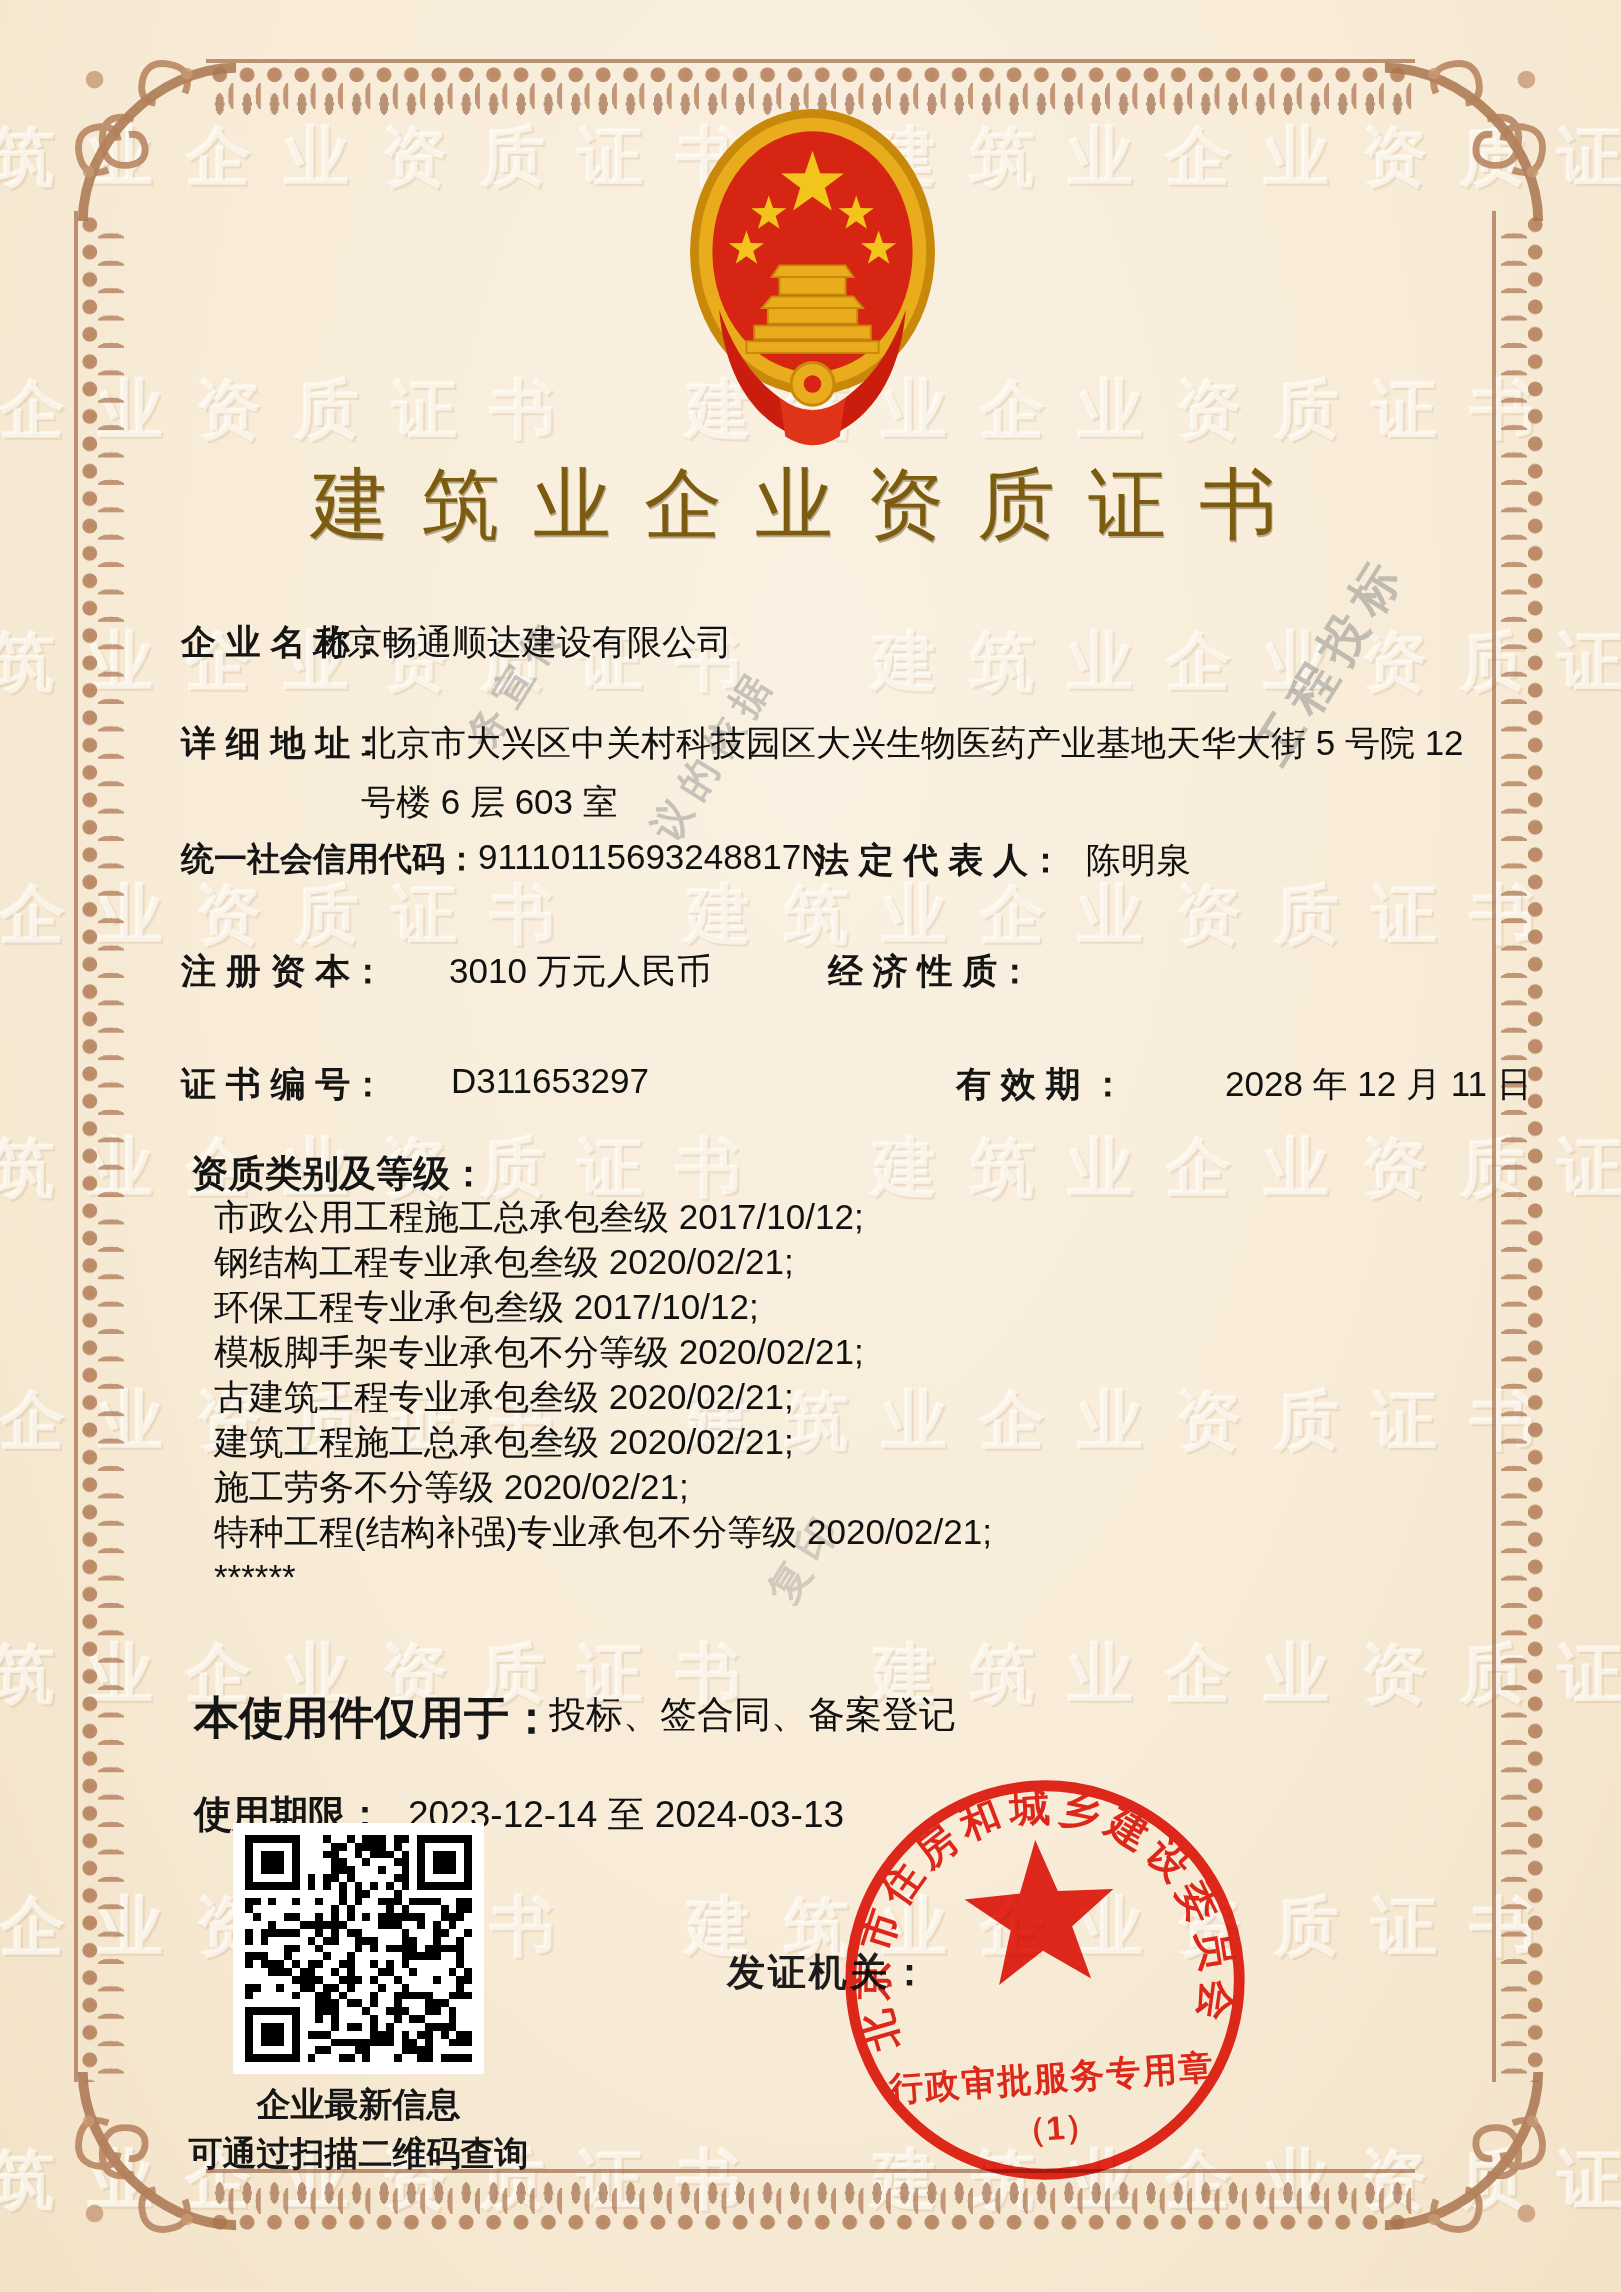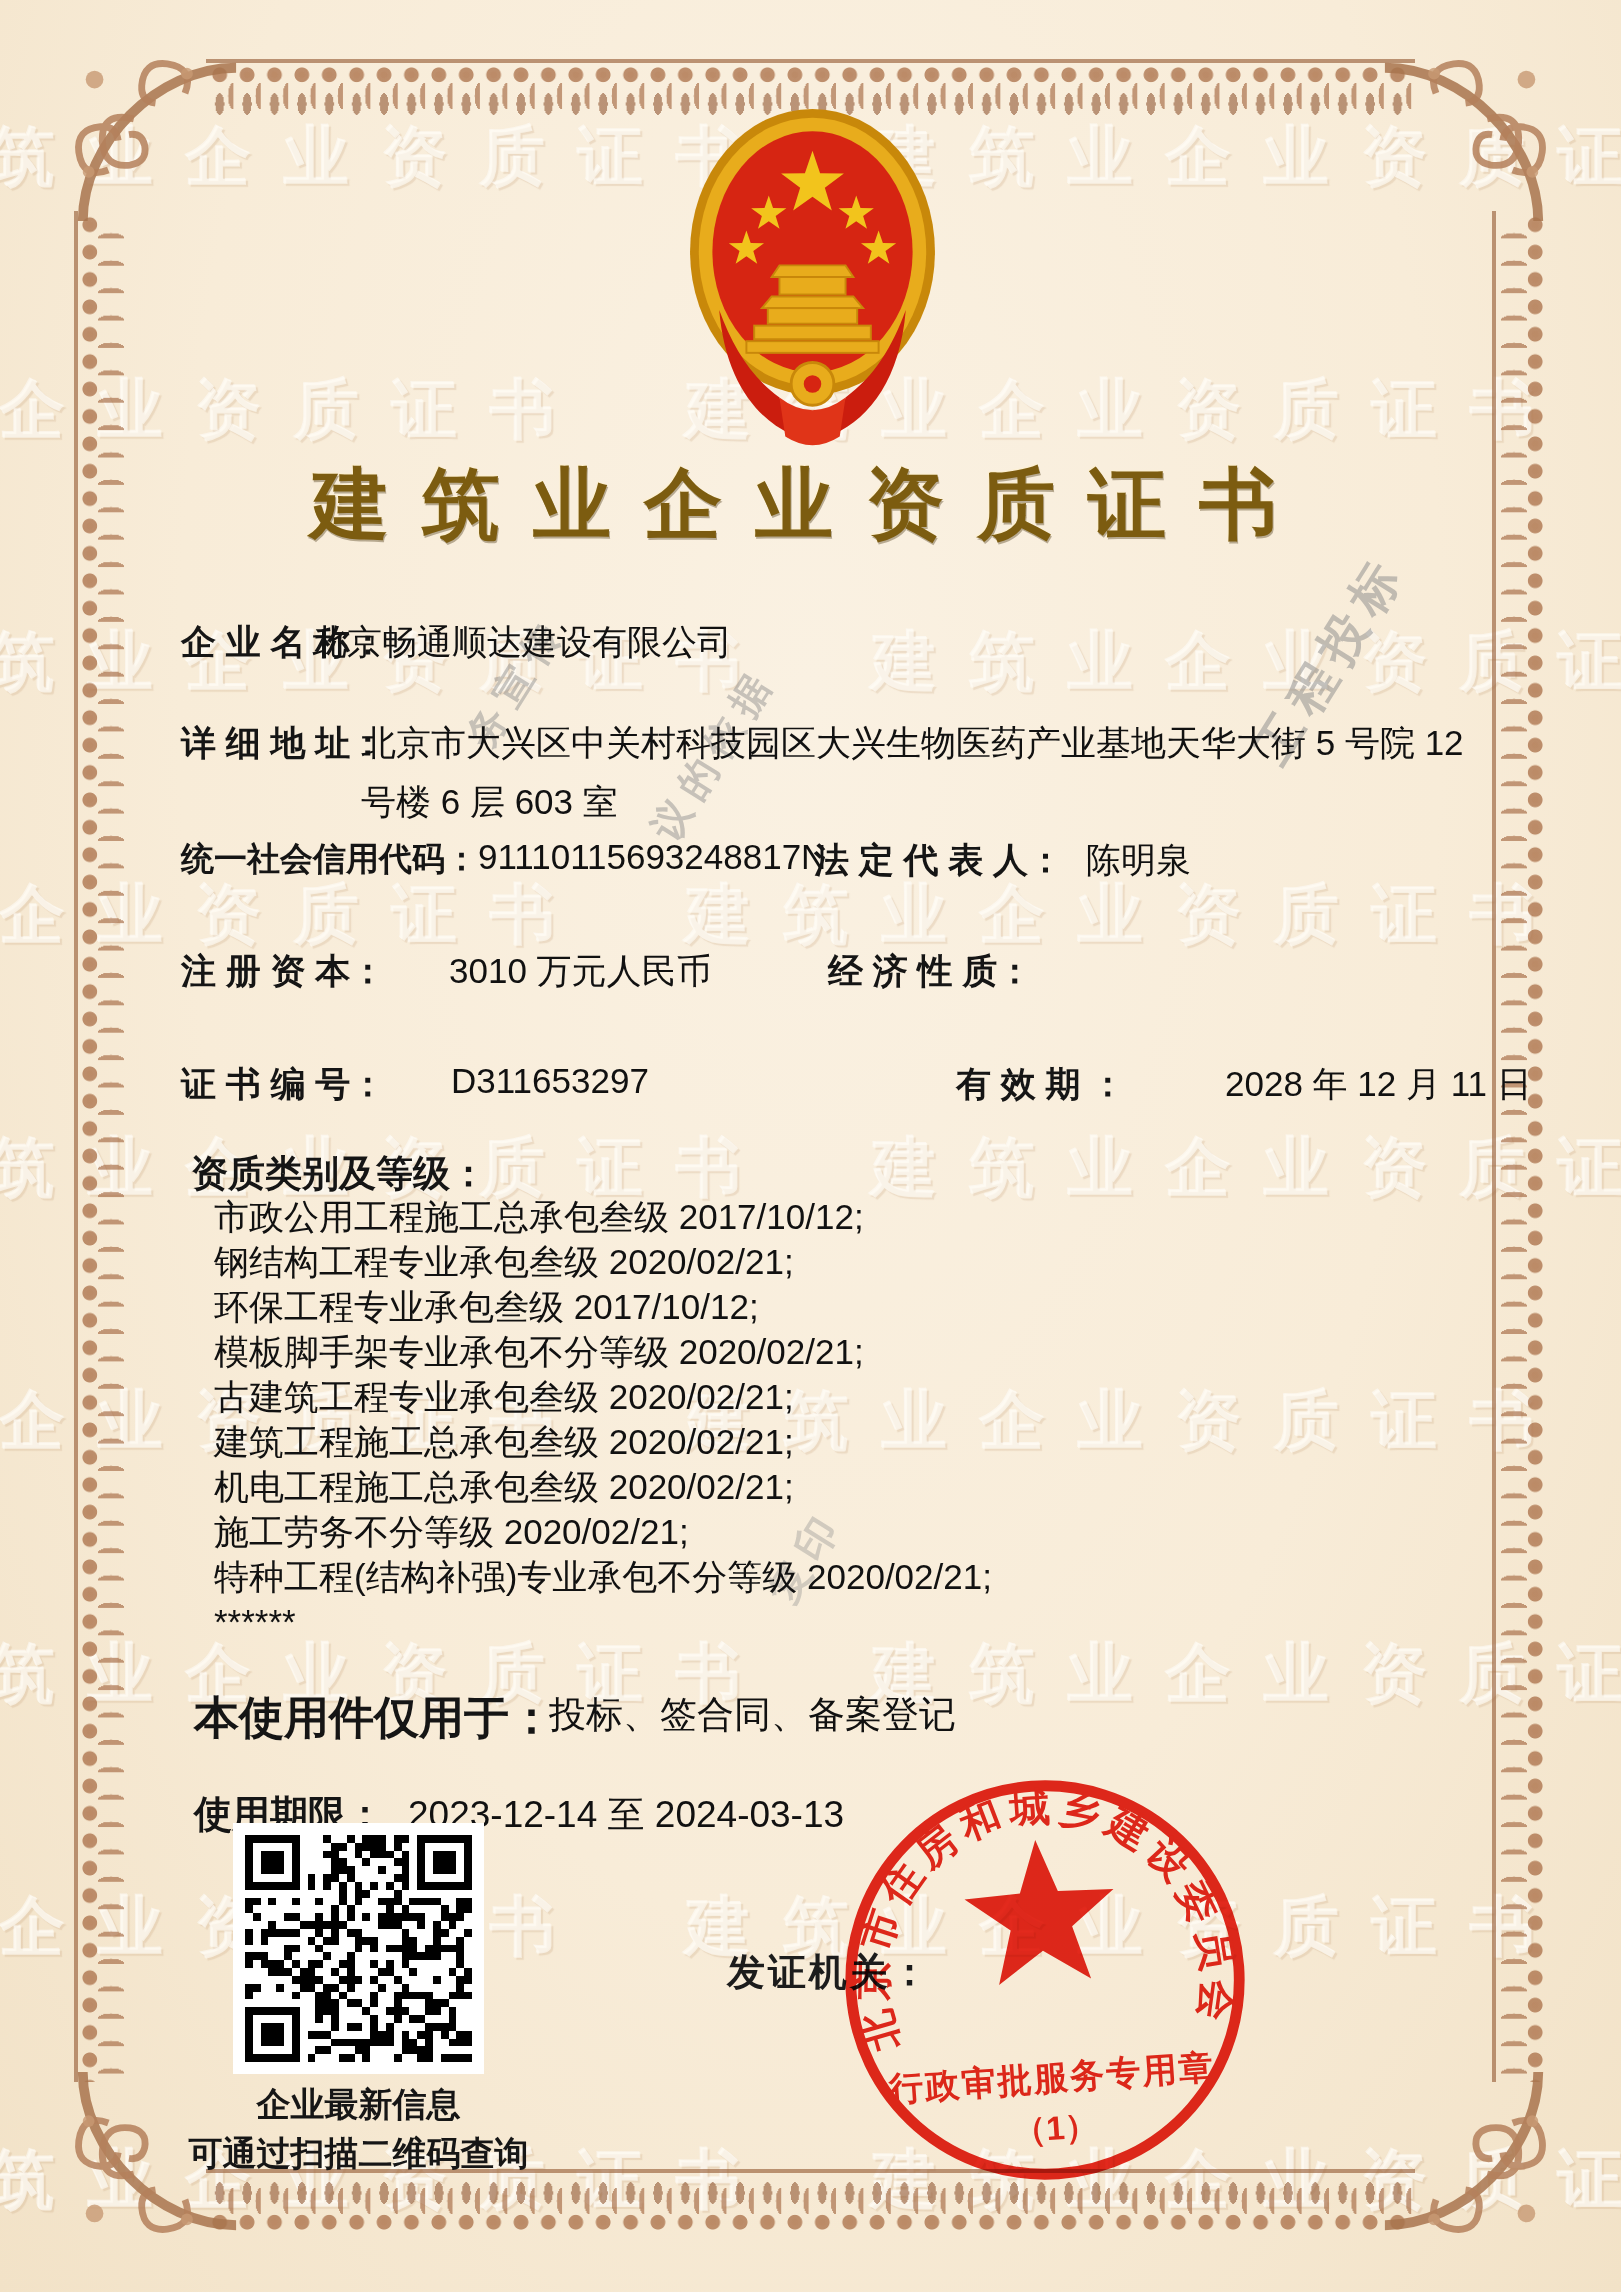--- a/index.html
+++ b/index.html
@@ -44,21 +44,21 @@
   .corner{position:absolute;width:172px;height:172px;}
   .corner.tl{top:54px;left:69px;}
   .corner.tr{top:54px;right:69px;transform:scaleX(-1);}
   .corner.bl{bottom:54px;left:69px;transform:scaleY(-1);}
   .corner.br{bottom:54px;right:69px;transform:scale(-1,-1);}
   
   .emblem{position:absolute;left:686px;top:106px;width:253px;height:345px;z-index:3;}
   
   .title{
     position:absolute;top:453px;left:0;width:100%;text-align:center;z-index:4;
-    font-size:78px;font-weight:700;letter-spacing:33px;color:#7c5c10;
+    font-size:78px;font-weight:400;letter-spacing:33px;color:#7c5c10;
     text-shadow:1px 2px 0 rgba(60,40,0,0.35), -1px -1px 0 rgba(255,240,200,0.6);
     font-family:"Liberation Serif","DejaVu Serif",serif;
   }
   
   .row{position:absolute;left:0;width:100%;height:47px;font-size:35px;z-index:4;white-space:nowrap;text-decoration:underline;}
   .at{position:absolute;white-space:nowrap;}
   .lbl{font-weight:bold;color:#151515;}
   .val{font-weight:normal;color:#111;}
   .qual-list{position:absolute;left:214px;top:1194px;margin:0;padding:0;list-style:none;
     font-size:35px;line-height:45px;z-index:4;color:#111;}
@@ -227,21 +227,20 @@
   <div class="row" style="top:1149px">
     <span class="at lbl" style="left:191px;font-size:37px">资质类别及等级：</span>
   </div>
   <ul class="qual-list">
       <li>市政公用工程施工总承包叁级 2017/10/12;</li>
       <li>钢结构工程专业承包叁级 2020/02/21;</li>
       <li>环保工程专业承包叁级 2017/10/12;</li>
       <li>模板脚手架专业承包不分等级 2020/02/21;</li>
       <li>古建筑工程专业承包叁级 2020/02/21;</li>
       <li>建筑工程施工总承包叁级 2020/02/21;</li>
-      <li>机电工程施工总承包叁级 2020/02/21;</li>
       <li>施工劳务不分等级 2020/02/21;</li>
       <li>特种工程(结构补强)专业承包不分等级 2020/02/21;</li>
       <li>******</li>
     </ul>
 
   <div class="row" style="top:1688px">
     <span class="at lbl" style="left:194px;font-size:45px">本使用件仅用于：</span>
     <span class="at val" style="left:549px;font-size:37px;top:2px">投标、签合同、备案登记</span>
   </div>
   <div class="row" style="top:1789px">

